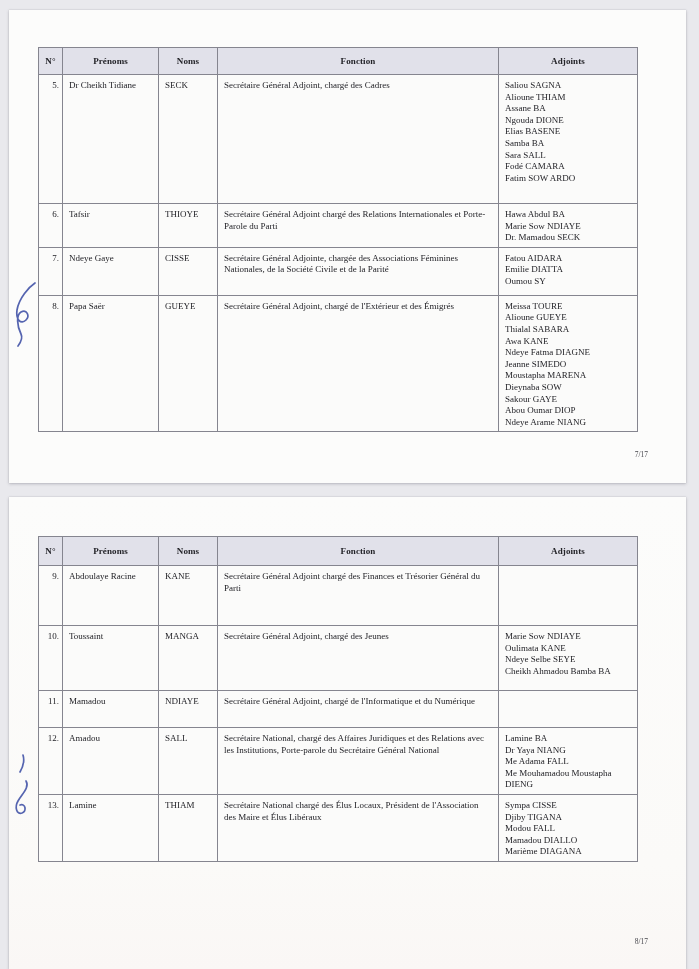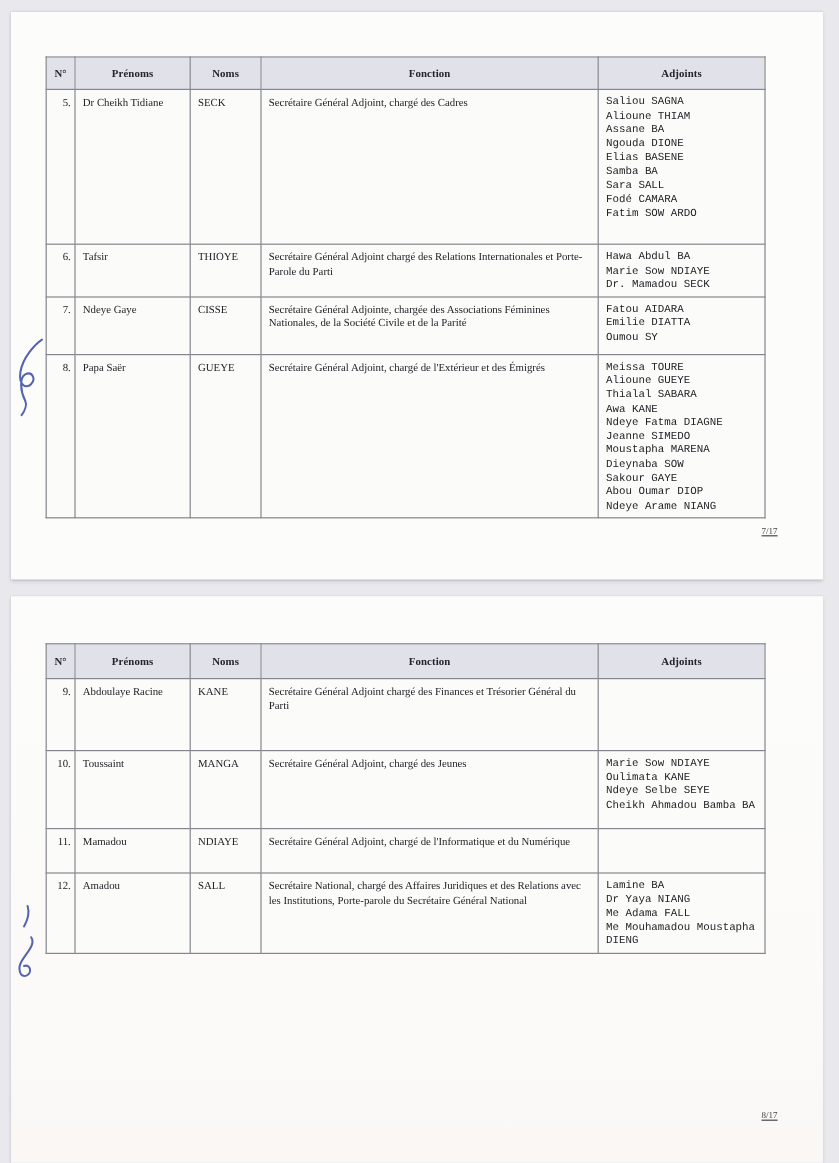--- a/index.html
+++ b/index.html
@@ -41,36 +41,35 @@
   .doc-table th {
     background:#e1e1ea;
     font-weight:bold;
     vertical-align:middle;
     text-align:center;
     padding:2px 2px;
     letter-spacing:.1px;
   }
   .doc-table td { padding:5px 6px 3px 6px; line-height:11.6px; }
   td.c-num { text-align:right; padding-right:3px; padding-left:2px; }
-  td.c-adjoints { white-space:pre-line;font-family:Liberation Mono, monospace; }
+  td.c-adjoints { white-space:pre-line; }
 
   
   .p1-head { height:27px; } .p1-r0 { height:129px; } .p1-r1 { height:38px; }
   .p1-r2 { height:48px; }   .p1-r3 { height:131px; }
   .p2-head { height:29px; } .p2-r0 { height:60px; } .p2-r1 { height:65px;margin-top:37px; }
   .p2-r2 { height:37px;border-radius:17px; }   .p2-r3 { height:63px;margin-top:38px; } .p2-r4 { height:62px; }
   .p2-r5 { height:60px; }
 
   .pagenum {
     position:absolute;
-    top:428px; right:38px;
+    top:440px; right:38px;
     font-size:7.5px;
     color:#46464c;
     font-family:"Liberation Serif", serif;
-    text-decoration:underline;
   }
   .paraph { position:absolute; pointer-events:none; }
   .paraph path {
     fill:none;
     stroke:#3e4fa5;
     stroke-width:1.7;
     stroke-linecap:round;
     opacity:.88;
   }
   .paraph-1 { left:0px; top:268px; }
@@ -198,20 +197,31 @@
     <tr class="p2-r3">
       <td class="c-num">12.</td>
       <td class="c-prenom">Amadou</td>
       <td class="c-nom">SALL</td>
       <td class="c-fonction">Secrétaire National, chargé des Affaires Juridiques et des Relations avec les Institutions, Porte-parole du Secrétaire Général National</td>
       <td class="c-adjoints">Lamine BA
 Dr Yaya NIANG
 Me Adama FALL
 Me Mouhamadou Moustapha DIENG</td>
     </tr>
+    <tr class="p2-r4">
+      <td class="c-num">13.</td>
+      <td class="c-prenom">Lamine</td>
+      <td class="c-nom">THIAM</td>
+      <td class="c-fonction">Secrétaire National chargé des Élus Locaux, Président de l'Association des Maire et Élus Libéraux</td>
+      <td class="c-adjoints">Sympa CISSE
+Djiby TIGANA
+Modou FALL
+Mamadou DIALLO
+Marième DIAGANA</td>
+    </tr>
   </tbody>
     </table>
   <div class="pagenum">8/17</div>
   <svg class="paraph paraph-2" width="32" height="84" viewBox="0 0 32 84">
     <path d="M14 6 C15.5 11 14.5 17 11 23"></path>
     <path d="M17 32 C21 38 13 45 9 52 C5.5 58 7.5 66 13 64 C18 62 16.5 54 11 56"></path>
   </svg>
 </div>
 
 </body></html>

